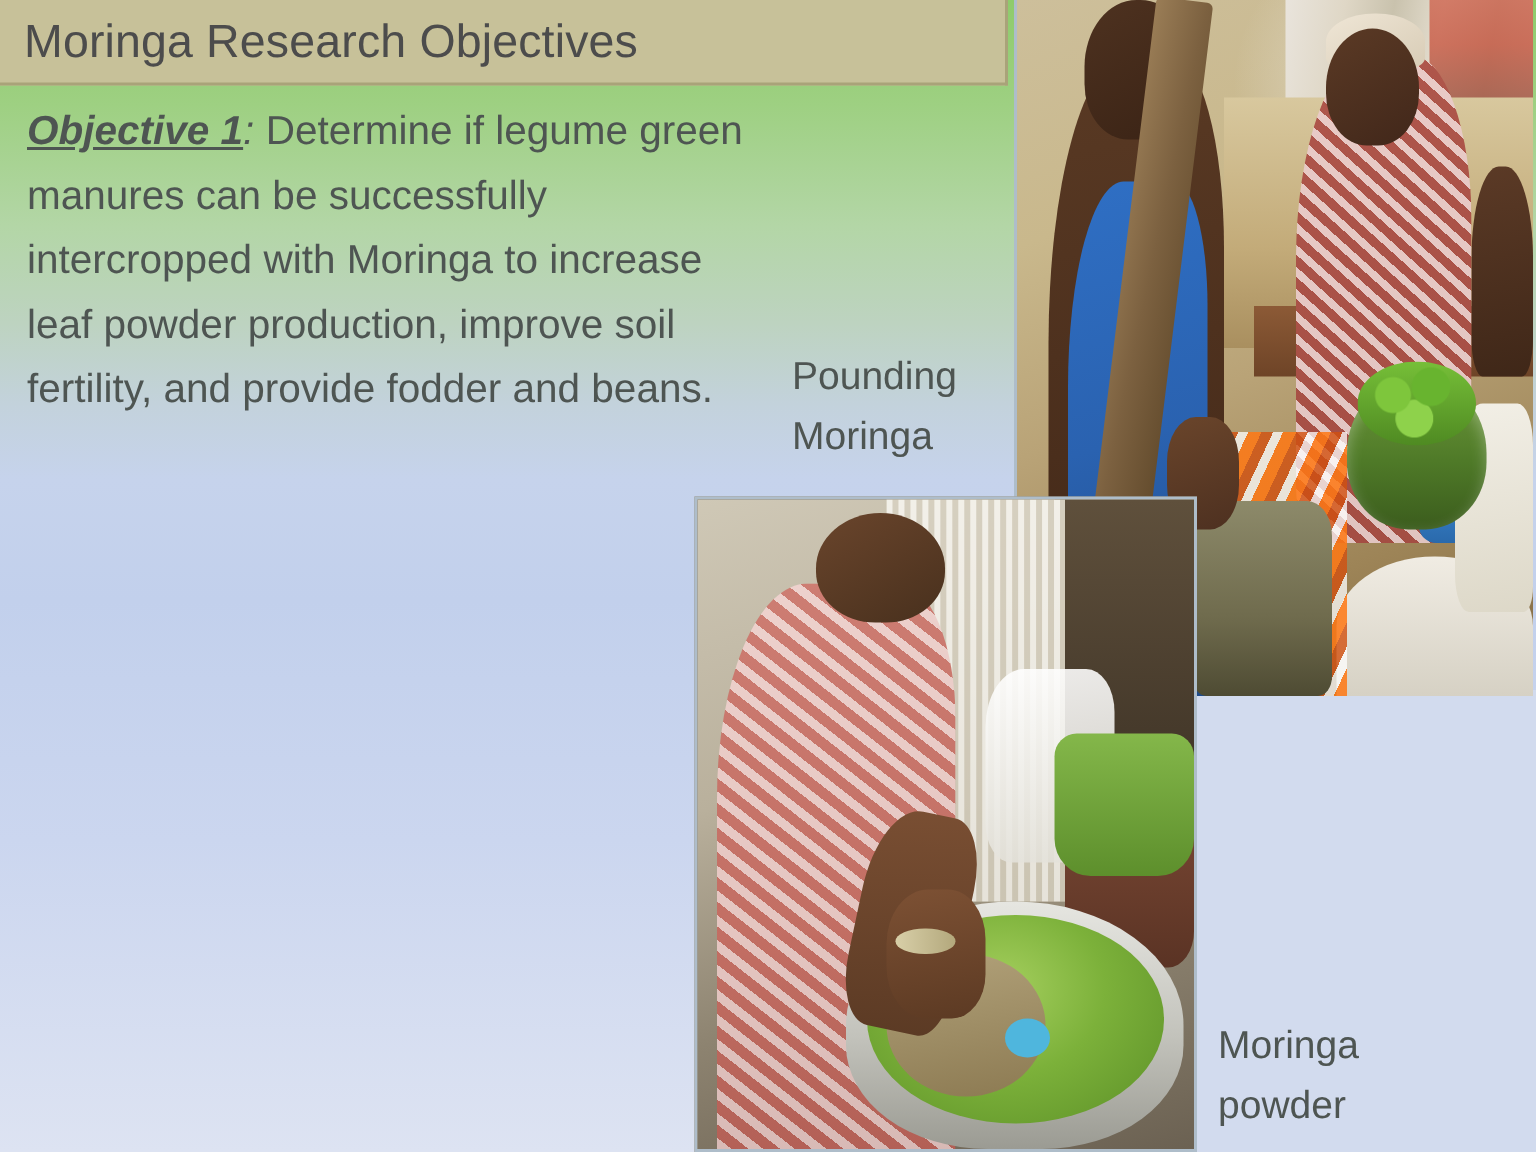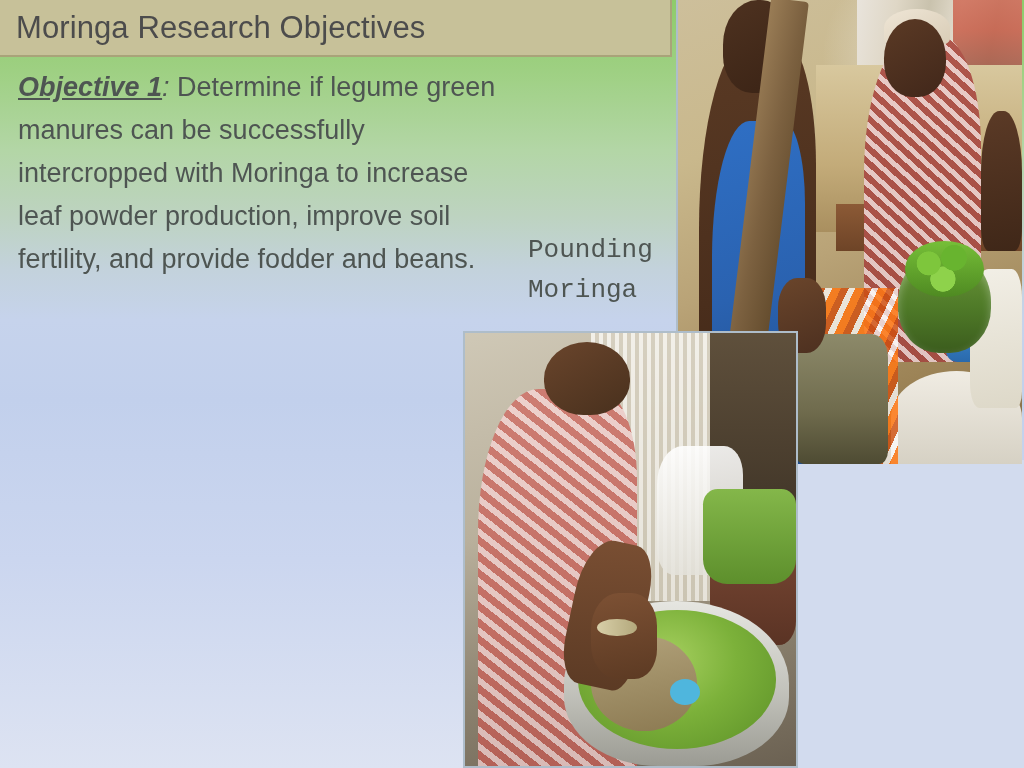--- a/index.html
+++ b/index.html
@@ -78,21 +78,20 @@
   .caption {
     position: absolute;
     font-size: 26px;
     line-height: 40px;
     color: #4e5552;
   }
   .caption-pounding {
     left: 528px;
     top: 230px;
     width: 150px;
-    font-family: Liberation Mono, monospace;
   }
   .caption-powder {
     left: 812px;
     top: 676px;
     width: 170px;
   }
 
   
   .photo {
     position: absolute;
@@ -374,14 +373,15 @@
     <div class="layer p2-head"></div>
     <div class="layer p2-basin-outer"></div>
     <div class="layer p2-basin-green"></div>
     <div class="layer p2-inner-bowl"></div>
     <div class="layer p2-bluechip"></div>
     <div class="layer p2-arm"></div>
     <div class="layer p2-hand"></div>
     <div class="layer p2-bangle"></div>
   </div>
 
+  <div class="caption caption-powder">Moringa powder</div>
 
 </div>
 
 </body></html>

